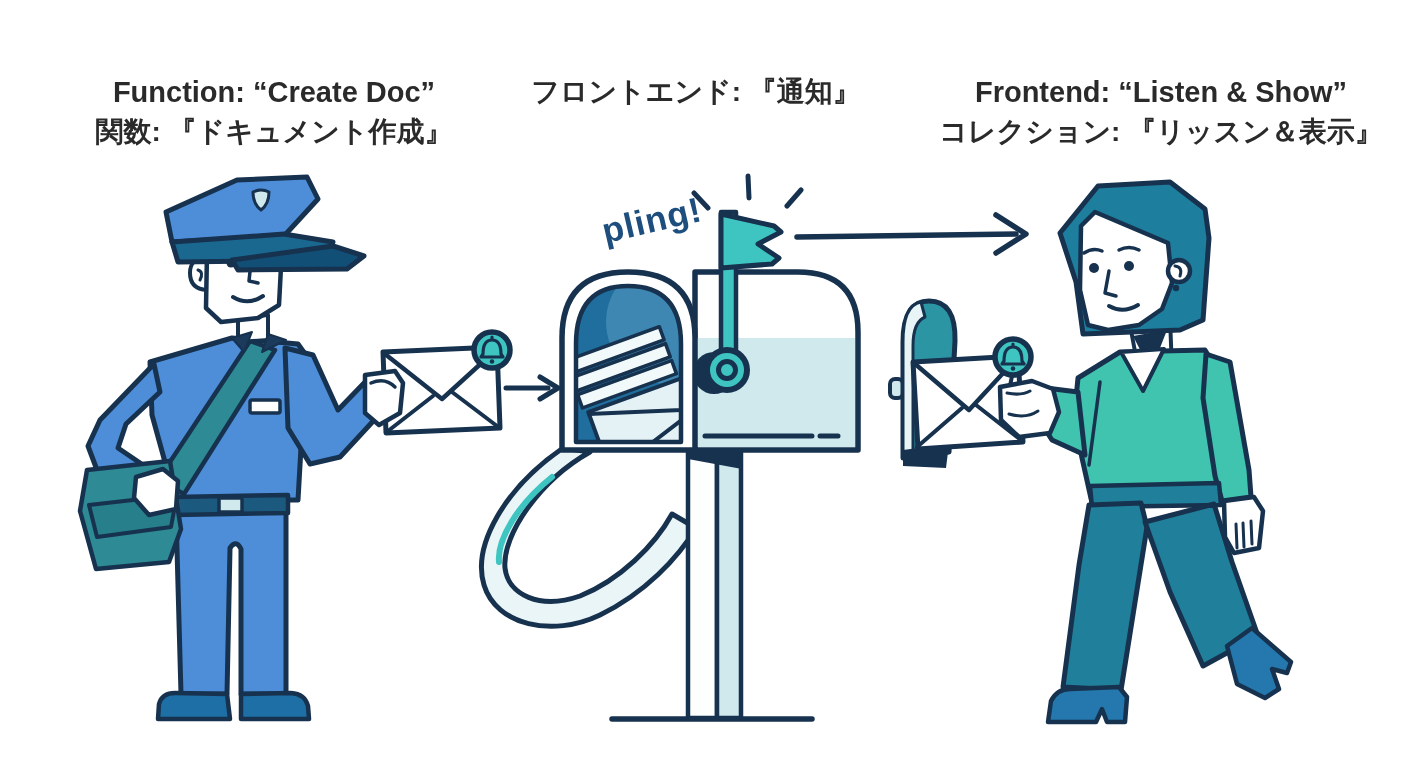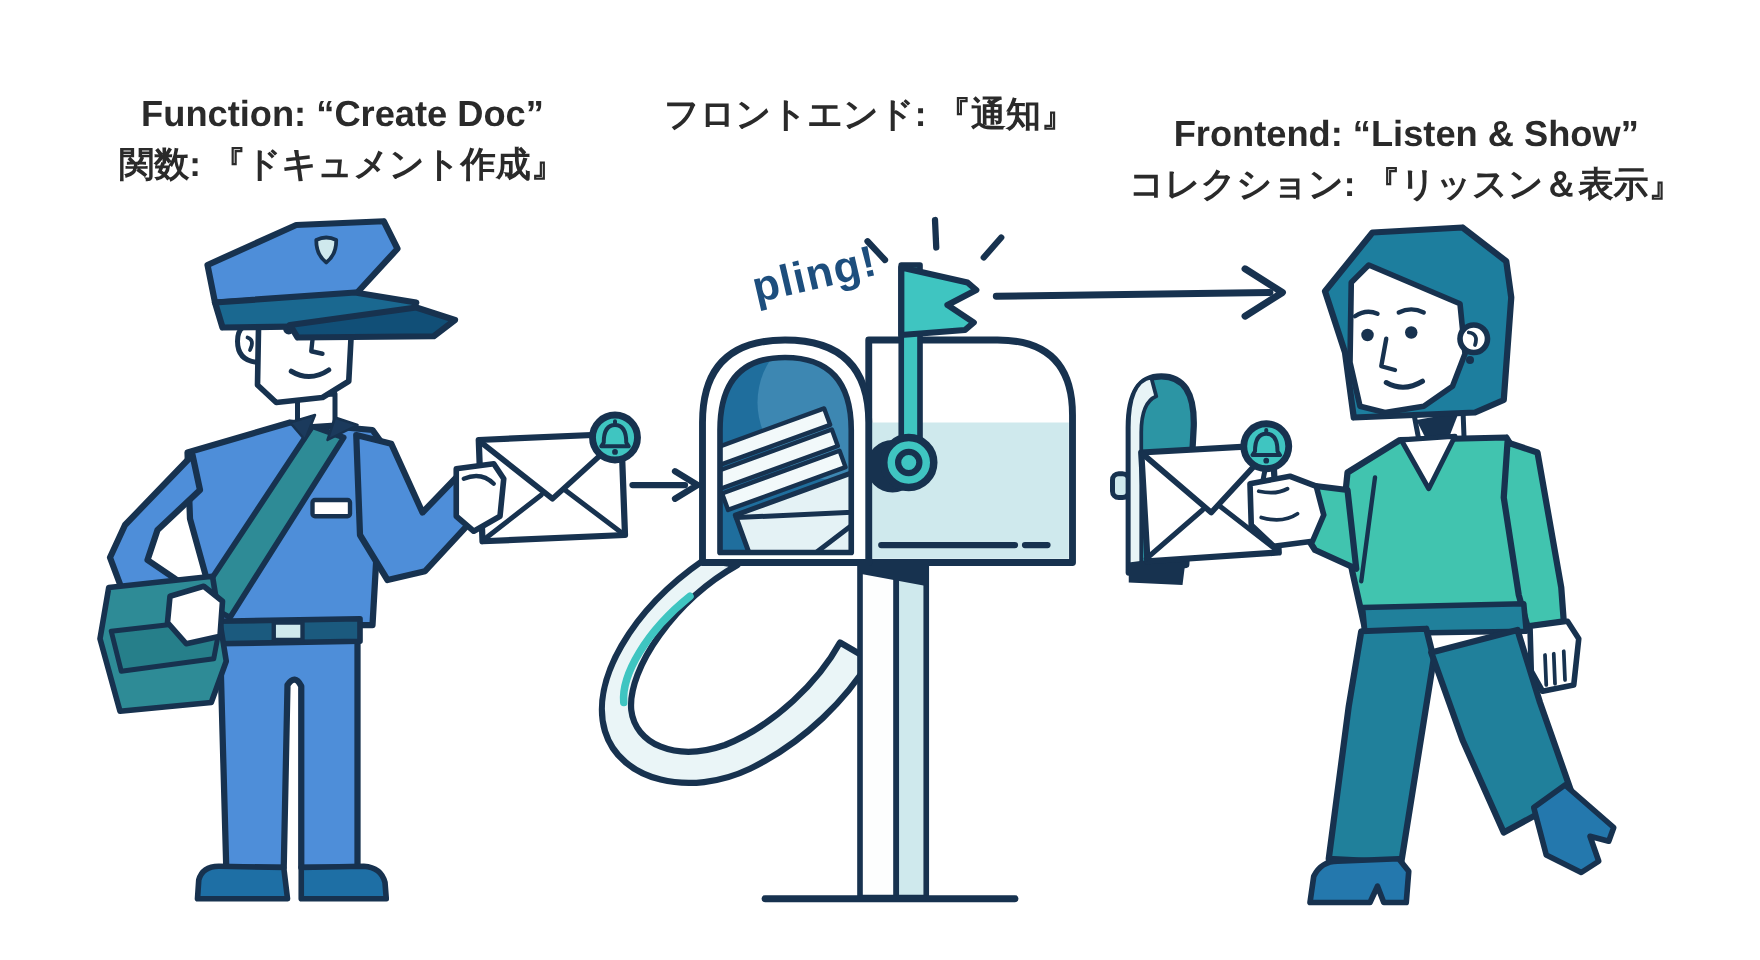--- a/index.html
+++ b/index.html
@@ -4,21 +4,21 @@
 <style>
   html,body{margin:0;padding:0;background:#ffffff;}
   .stage{position:relative;width:1408px;height:768px;background:#ffffff;overflow:hidden;
          font-family:"Liberation Sans","DejaVu Sans",sans-serif;}
   .stage svg{position:absolute;left:0;top:0;}
   .label{position:absolute;top:72px;width:488px;text-align:center;color:#2a2a2a;}
   .label .en{font-size:29px;font-weight:600;line-height:40px;white-space:nowrap;}
   .label .ja{font-size:28px;font-weight:700;line-height:40px;white-space:nowrap;}
   .label-left{left:30px;}
   .label-center{left:452px;}
-  .label-right{left:881px;margin-top:16px;}
+  .label-right{left:917px;}
   .pling{position:absolute;left:598px;top:212px;font-size:35px;font-weight:700;
          color:#1d4e7d;transform:rotate(-13deg);transform-origin:left top;letter-spacing:1px;}
 </style>
 </head>
 <body>
 
 <div class="stage">
 
 <svg width="1408" height="768" viewBox="0 0 1408 768">
   <defs>

